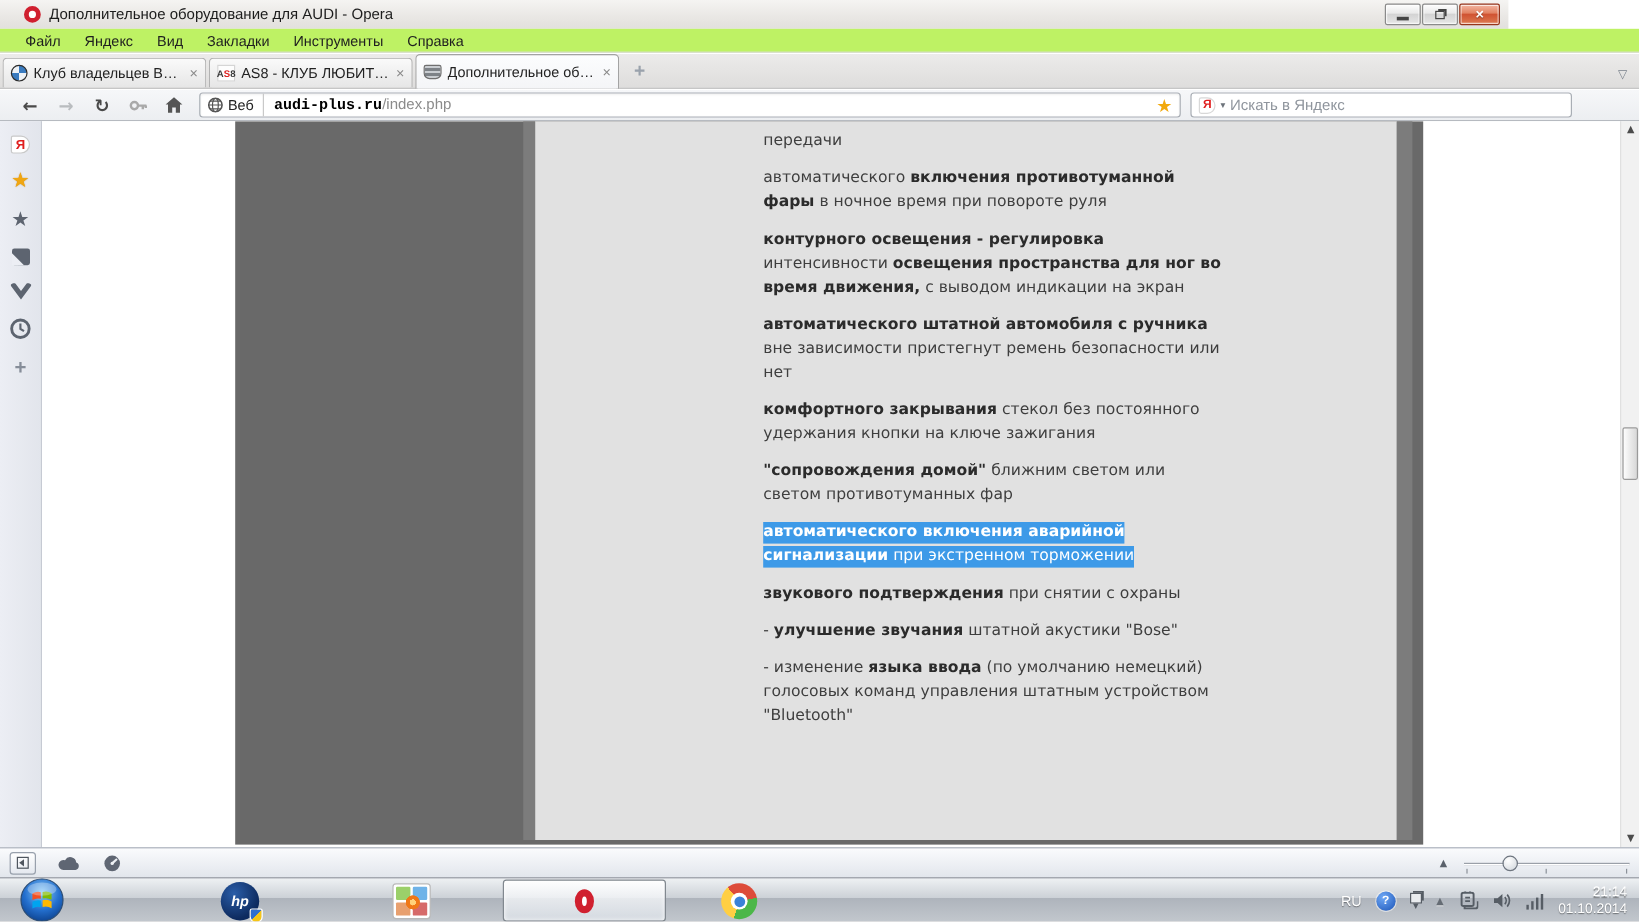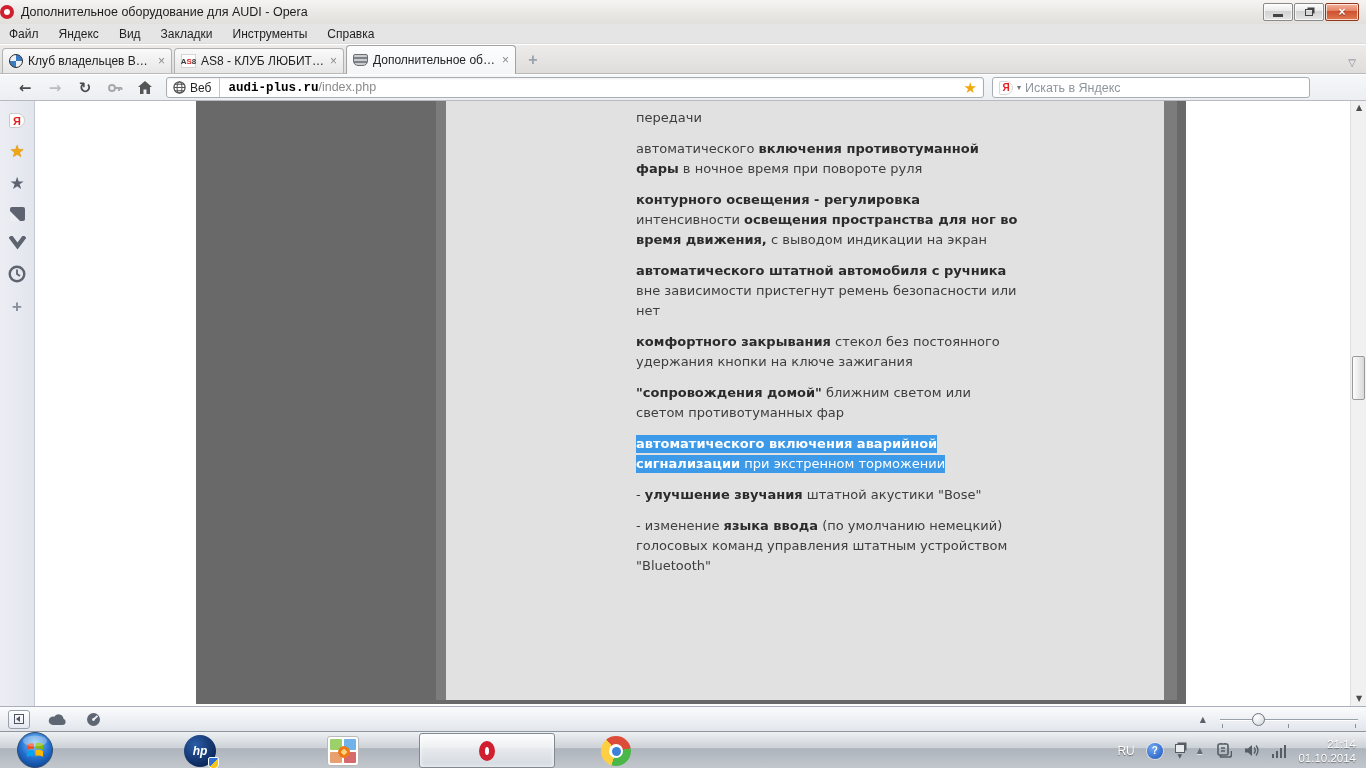--- a/index.html
+++ b/index.html
@@ -1,37 +1,37 @@
 <!DOCTYPE html>
 <html><head>
 <meta charset="utf-8">
 <style>
   * { margin:0; padding:0; box-sizing:border-box; }
   html,body { width:1366px; height:768px; overflow:hidden; background:#fff;
               font-family:"Liberation Sans", sans-serif; }
   #stage { position:relative; width:1366px; height:768px; }
 
   
-  .titlebar { position:absolute; left:0; top:0; width:1366px; height:24px;
+  .titlebar { position:absolute; left:0; top:0; width:1257px; height:24px;
     background:linear-gradient(180deg,#f5f4f2,#e9e7e4 60%,#e2e0dd);
-    display:flex; align-items:center; padding-left:0; }
+    display:flex; align-items:center; padding-left:20px; }
   .opera-o { width:14px; height:14px; border:4px solid #d0202f; border-radius:50%; background:#fff; margin-right:7px; }
   .title-text { font-size:12.5px; color:#1c1c1c; }
   .winbtns { position:absolute; right:7px; top:3px; display:flex; gap:1px; }
   .winbtn { width:30px; height:18px; border:1px solid #8a8a8a; border-radius:2px;
     background:linear-gradient(#fdfdfd,#e9e9e9 45%,#d2d2d2 46%,#e6e6e6);
     display:flex; align-items:center; justify-content:center; box-shadow:inset 0 0 0 1px rgba(255,255,255,.7); }
   .winbtn .minbar { width:10px; height:3px; background:#444; margin-top:7px; }
   .winbtn .restore-sq { width:8px; height:7px; border:1.5px solid #444; box-shadow:2px -2px 0 -0.5px #444; }
   .winbtn.close { width:34px; background:linear-gradient(#f2b5a2,#e2805f 45%,#cf5030 46%,#dd7a50);
     border-color:#96351c; color:#fff; font-weight:bold; font-size:12px; text-shadow:0 1px 1px rgba(0,0,0,.4); }
 
   
-  .menubar { position:absolute; left:0; top:24px; width:1366px; height:20px; background:#e5e5e5;
-    border-bottom:1px solid #dcdcdc; display:flex; align-items:center; padding-left:0; gap:2px; }
+  .menubar { position:absolute; left:0; top:24px; width:1366px; height:20px; background:#bef264;
+    border-bottom:1px solid #dcdcdc; display:flex; align-items:center; padding-left:12px; gap:2px; }
   .menu-item { font-size:12px; color:#1f1f1f; padding:2px 9px; cursor:default; }
 
   
   .tabbar { position:absolute; left:0; top:45px; width:1366px; height:29px;
     background:linear-gradient(#ecebea,#dedddc); border-bottom:1px solid #b9b9b9;
     display:flex; align-items:flex-end; padding-left:2px; }
   .tab { width:170px; height:25px; border:1px solid #b2b2b2; border-bottom:none; border-radius:4px 4px 0 0;
     background:linear-gradient(#fafafa,#e6e6e6); display:flex; align-items:center; gap:5px; padding:0 6px;
     margin-right:2px; position:relative; }
   .tab.active { height:29px; background:linear-gradient(#fcfdfe,#f4f5f7); z-index:3; margin-bottom:-1px;
@@ -274,20 +274,21 @@
       <div class="site-strip-r"></div>
     </div>
     <div class="textcol">
         <p class="para"><span>передачи</span></p>
         <p class="para"><span>автоматического </span><span class="b">включения противотуманной фары</span><span> в ночное время при повороте руля</span></p>
         <p class="para"><span class="b">контурного освещения - регулировка</span><span> интенсивности </span><span class="b">освещения пространства для ног во время движения,</span><span>  с выводом индикации на экран</span></p>
         <p class="para"><span class="b">автоматического штатной автомобиля  с ручника</span><span> вне зависимости пристегнут ремень безопасности или нет</span></p>
         <p class="para"><span class="b">комфортного закрывания</span><span> стекол без постоянного удержания кнопки на ключе зажигания</span></p>
         <p class="para"><span class="b">"сопровождения домой"</span><span> ближним светом или светом противотуманных фар</span></p>
         <p class="para selected"><span class="b">автоматического включения аварийной сигнализации</span><span> при экстренном торможении</span></p>
+        <p class="para"><span class="b">звукового подтверждения</span><span> при снятии  с охраны</span></p>
         <p class="para"><span>- </span><span class="b">улучшение звучания</span><span> штатной акустики "Bose"</span></p>
         <p class="para"><span>- изменение </span><span class="b">языка ввода</span><span> (по умолчанию немецкий) голосовых команд управления штатным устройством "Bluetooth"</span></p>
       </div>
   </div>
 
   <div class="vscroll">
     <div class="arr up">▲</div>
     <div class="vthumb"></div>
     <div class="arr down">▼</div>
   </div>

